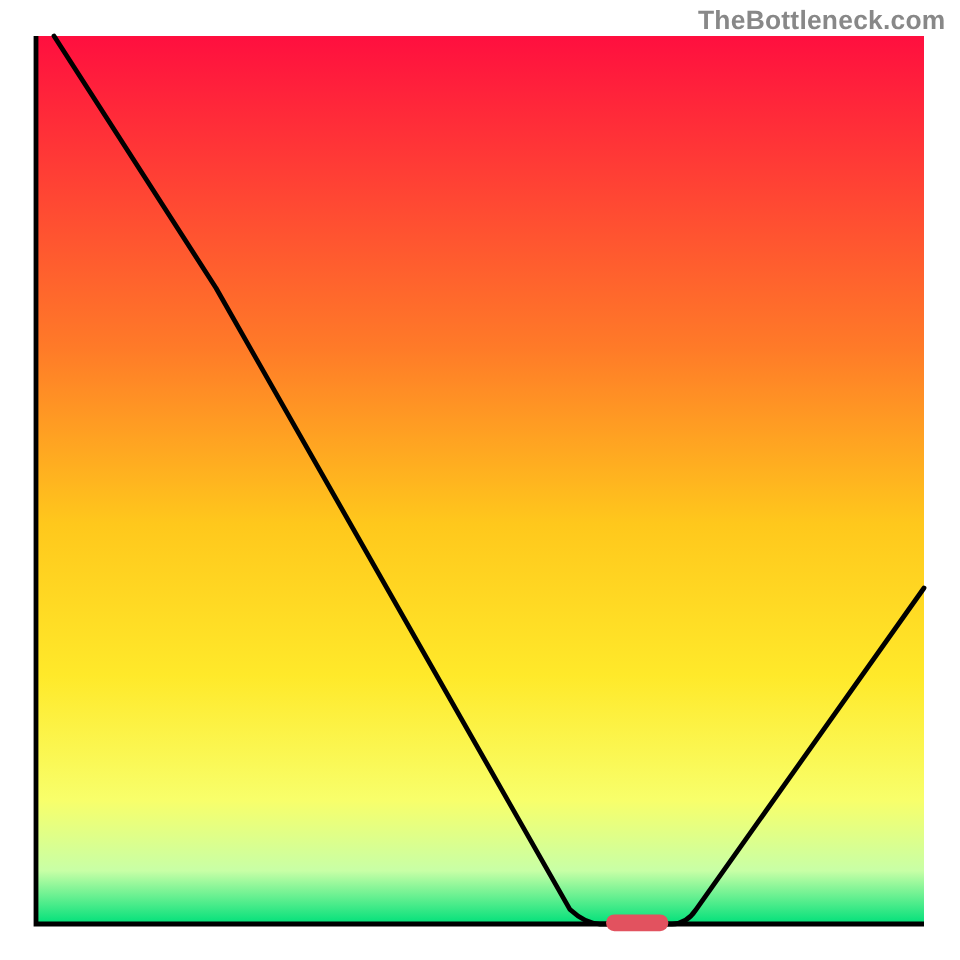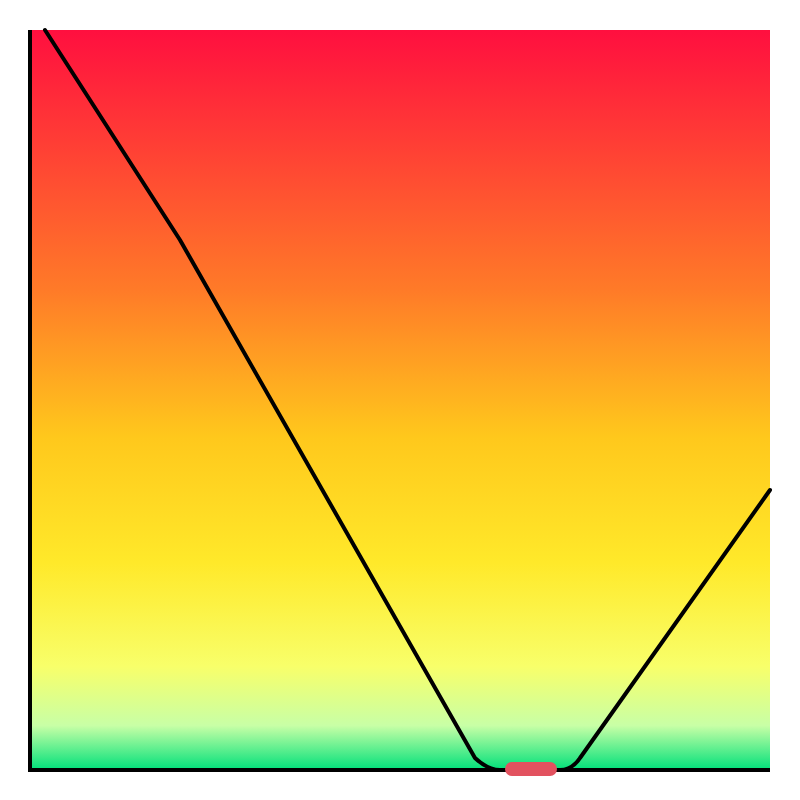--- a/index.html
+++ b/index.html
@@ -55,13 +55,14 @@
              L 180 240
              L 475 758
              Q 488 770 500 770
              L 560 770
              Q 572 770 580 758
              L 770 490" stroke="#000" stroke-width="4" fill="none" stroke-linecap="round" stroke-linejoin="round"></path>
 
     <rect x="505" y="762" width="52" height="14" rx="7" ry="7" fill="#e2525f"></rect>
   </svg>
 
+  <div class="watermark">TheBottleneck.com</div>
 </div>
 
 </body></html>

